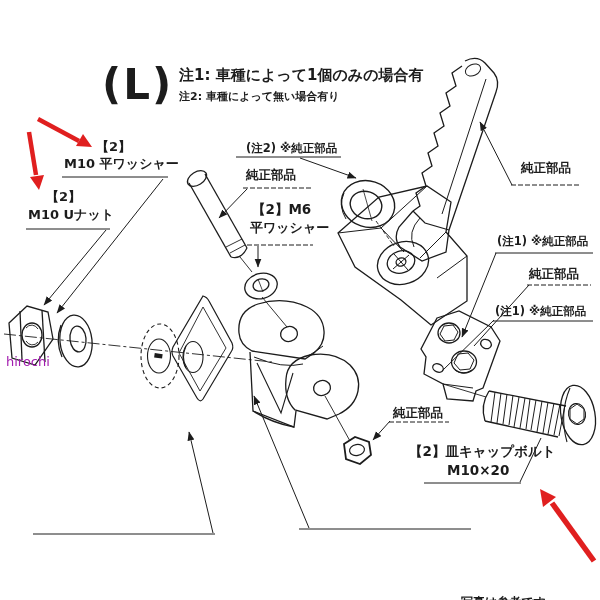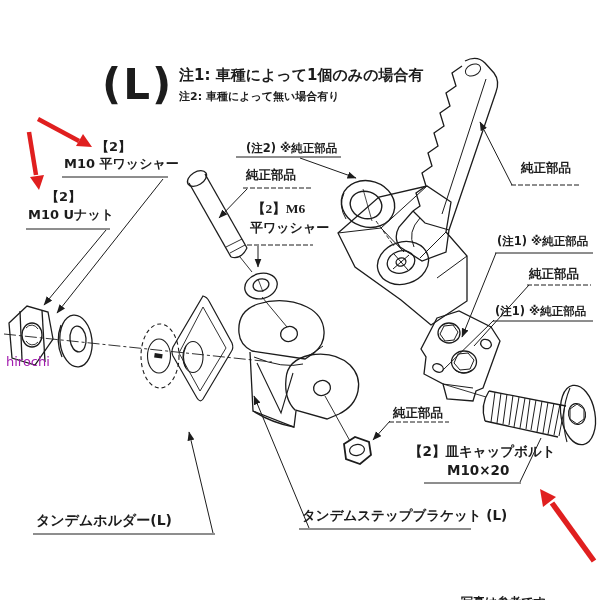--- a/index.html
+++ b/index.html
@@ -212,33 +212,31 @@
 
   <div class="lbl" style="left:96px;top:140px;font-size:13px;">【2】</div>
   <div class="lbl" style="left:64px;top:157px;font-size:13px;">M10 平ワッシャー</div>
 
   <div class="lbl" style="left:46px;top:190px;font-size:13px;">【2】</div>
   <div class="lbl" style="left:28px;top:208px;font-size:13px;">M10 Uナット</div>
 
   <div class="lbl" style="left:238px;top:142px;font-size:11.5px;margin-left:8px;">(注2) ※純正部品</div>
   <div class="lbl" style="left:246px;top:168px;font-size:12.5px;">純正部品</div>
 
-  <div class="lbl" style="left:252px;top:202px;font-size:13.5px;font-family:Liberation Serif, serif;">【2】M6</div>
+  <div class="lbl" style="left:252px;top:202px;font-size:13.5px;">【2】M6</div>
   <div class="lbl" style="left:250px;top:221px;font-size:13px;">平ワッシャー</div>
 
   <div class="lbl" style="left:521px;top:161px;font-size:12.5px;">純正部品</div>
   <div class="lbl" style="left:497px;top:235px;font-size:11.5px;">(注1) ※純正部品</div>
   <div class="lbl" style="left:529px;top:267px;font-size:12.5px;">純正部品</div>
   <div class="lbl" style="left:495px;top:305px;font-size:11.5px;">(注1) ※純正部品</div>
 
   <div class="lbl" style="left:393px;top:406px;font-size:12.5px;">純正部品</div>
 
   <div class="lbl" style="left:409px;top:444px;font-size:13.5px;">【2】皿キャップボルト</div>
   <div class="lbl" style="left:447px;top:463px;font-size:13.5px;">M10×20</div>
 
-  <div class="lbl" style="left:302px;top:508px;font-size:13.5px;">タンデムステップブラケット (L)</div>
-
-  <div class="lbl" style="left:36px;top:513px;font-size:14px;">タンデムホルダー(L)</div>
+
 
   <div class="lbl watermark" style="left:6px;top:355px;font-size:13px;">hirochi</div>
   <div class="lbl" style="left:461px;top:568px;font-size:12px;margin-top:28px;">写真は参考です</div>
 
 </div>
 
 </body></html>

